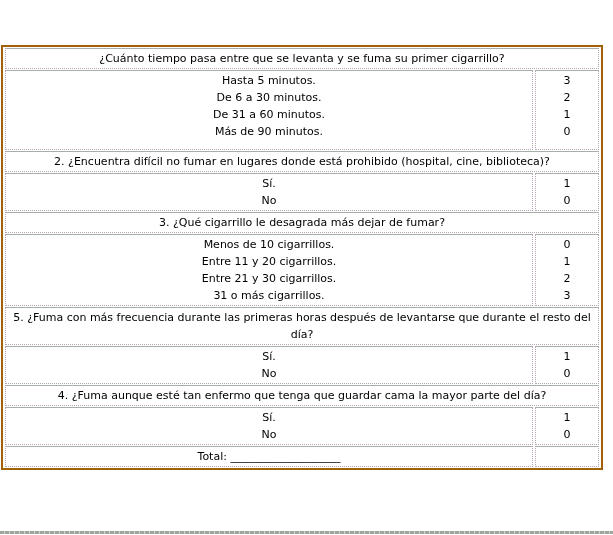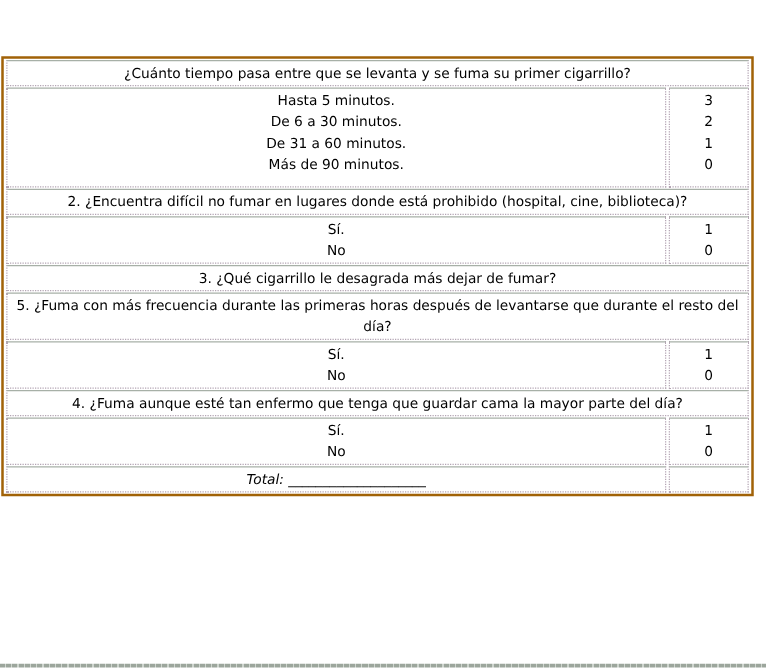--- a/index.html
+++ b/index.html
@@ -34,21 +34,21 @@
     padding:1px 4px;
     line-height:17px;
     text-align:center;
     overflow:hidden;
   }
   col.c-main{width:auto;}
   col.c-score{width:64px;}
   .ln{line-height:17px;white-space:nowrap;}
   .box-q1o{min-height:76px;}
   .box-q3o{min-height:40px;}
-  .total-cell{white-space:nowrap;font-style:italic;}
+  .total-cell{white-space:nowrap;}
   .band{
     position:absolute;
     left:0;
     top:531px;
     width:613px;
     height:3px;
     background:repeating-linear-gradient(90deg,#9ca69c 0 4px,#cdd4cd 4px 5px);
   }
 </style>
 </head>
@@ -94,20 +94,34 @@
       <td>
         <div class="ln">1</div>
         <div class="ln">0</div>
       </td>
     </tr>
 
     <tr>
       <td colspan="2">3. ¿Qué cigarrillo le desagrada más dejar de fumar?</td>
     </tr>
 
+    <tr>
+      <td>
+        <div class="ln">Menos de 10 cigarrillos.</div>
+        <div class="ln">Entre 11 y 20 cigarrillos.</div>
+        <div class="ln">Entre 21 y 30 cigarrillos.</div>
+        <div class="ln">31 o más cigarrillos.</div>
+      </td>
+      <td>
+        <div class="ln">0</div>
+        <div class="ln">1</div>
+        <div class="ln">2</div>
+        <div class="ln">3</div>
+      </td>
+    </tr>
 
     <tr>
       <td colspan="2">5. ¿Fuma con más frecuencia durante las primeras horas después de levantarse que durante el resto del día?</td>
     </tr>
     <tr>
       <td>
         <div class="ln">Sí.</div>
         <div class="ln">No</div>
       </td>
       <td>

